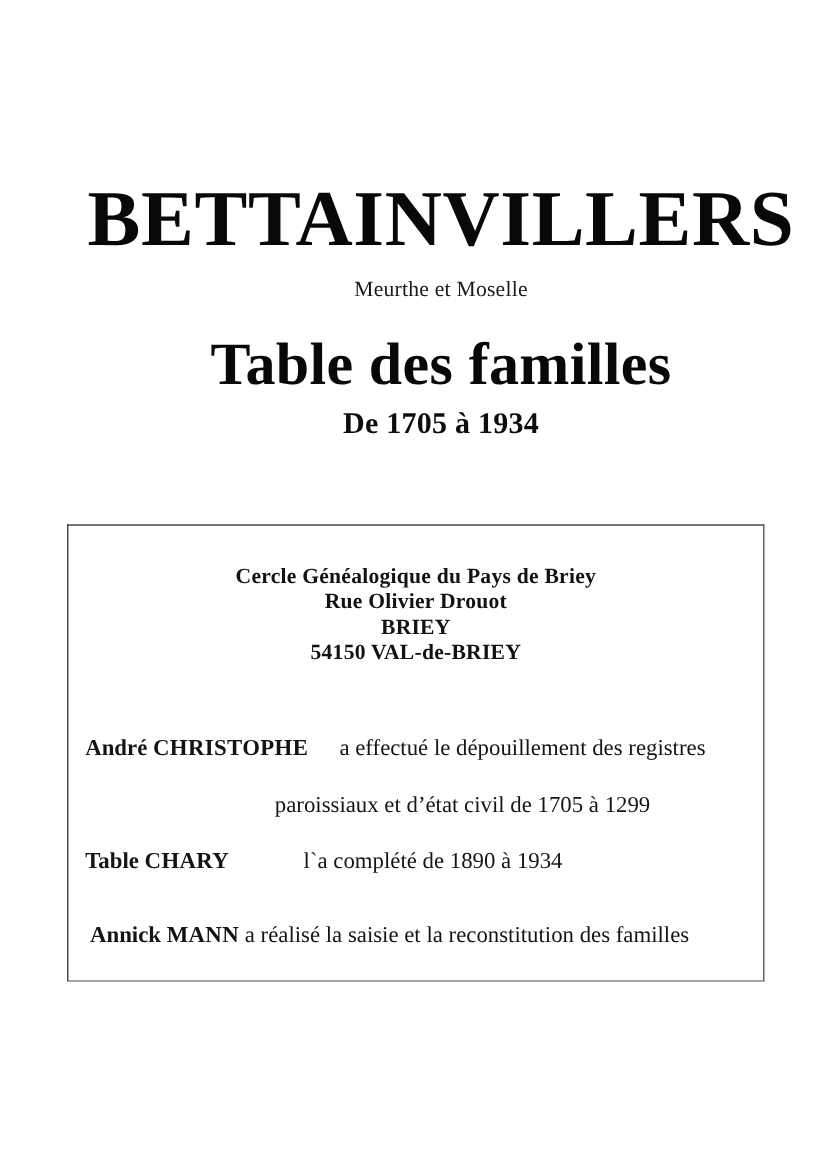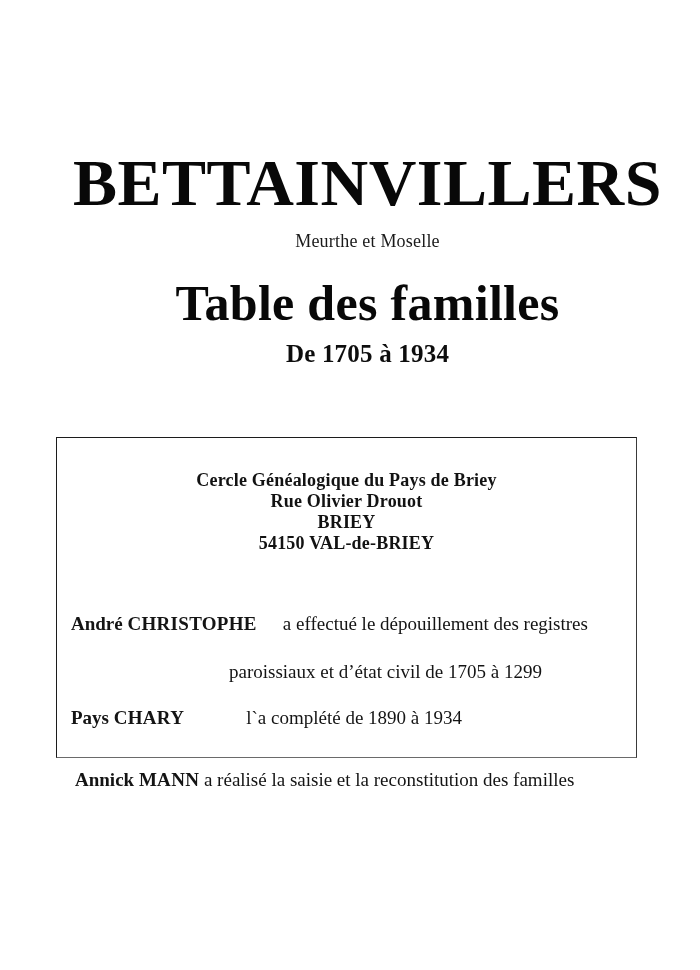--- a/index.html
+++ b/index.html
@@ -66,21 +66,21 @@
     letter-spacing: 0.2px;
     color: #0d0d0d;
   }
 
   
   .credits-box {
     position: absolute;
     left: 56px;
     top: 437px;
     width: 581px;
-    height: 321px;
+    height: 381px;
     box-sizing: border-box;
     border: 1.5px solid #1c1c1c;
     border-right-color: #3a3a3a;
     border-bottom-color: #6a6a6a;
     background: #ffffff;
   }
 
   .org-block {
     position: absolute;
     left: 0;
@@ -163,21 +163,21 @@
 
       <div class="credit-row row-christophe">
         <span class="person"><span class="given">André</span> <span class="surname">CHRISTOPHE</span></span><span class="gap-wide"></span><span class="body">a effectué le dépouillement des registres</span>
       </div>
 
       <div class="credit-row row-christophe-cont">
         <span class="body">paroissiaux et d’état civil  de 1705 à 1299</span>
       </div>
 
       <div class="credit-row row-chary">
-        <span class="person"><span class="given">Pays</span> <span class="surname">CHARY</span></span><span class="gap-chary"></span><span class="body">l`a complété de 1890 à 1934</span>
+        <span class="person"><span class="given">Table</span> <span class="surname">CHARY</span></span><span class="gap-chary"></span><span class="body">l`a complété de 1890 à 1934</span>
       </div>
 
       <div class="credit-row row-mann">
         <span class="person"><span class="given">Annick</span> <span class="surname">MANN</span></span> <span class="body">a réalisé  la saisie et la reconstitution des familles</span>
       </div>
 
     </div>
 
   </div>
 

